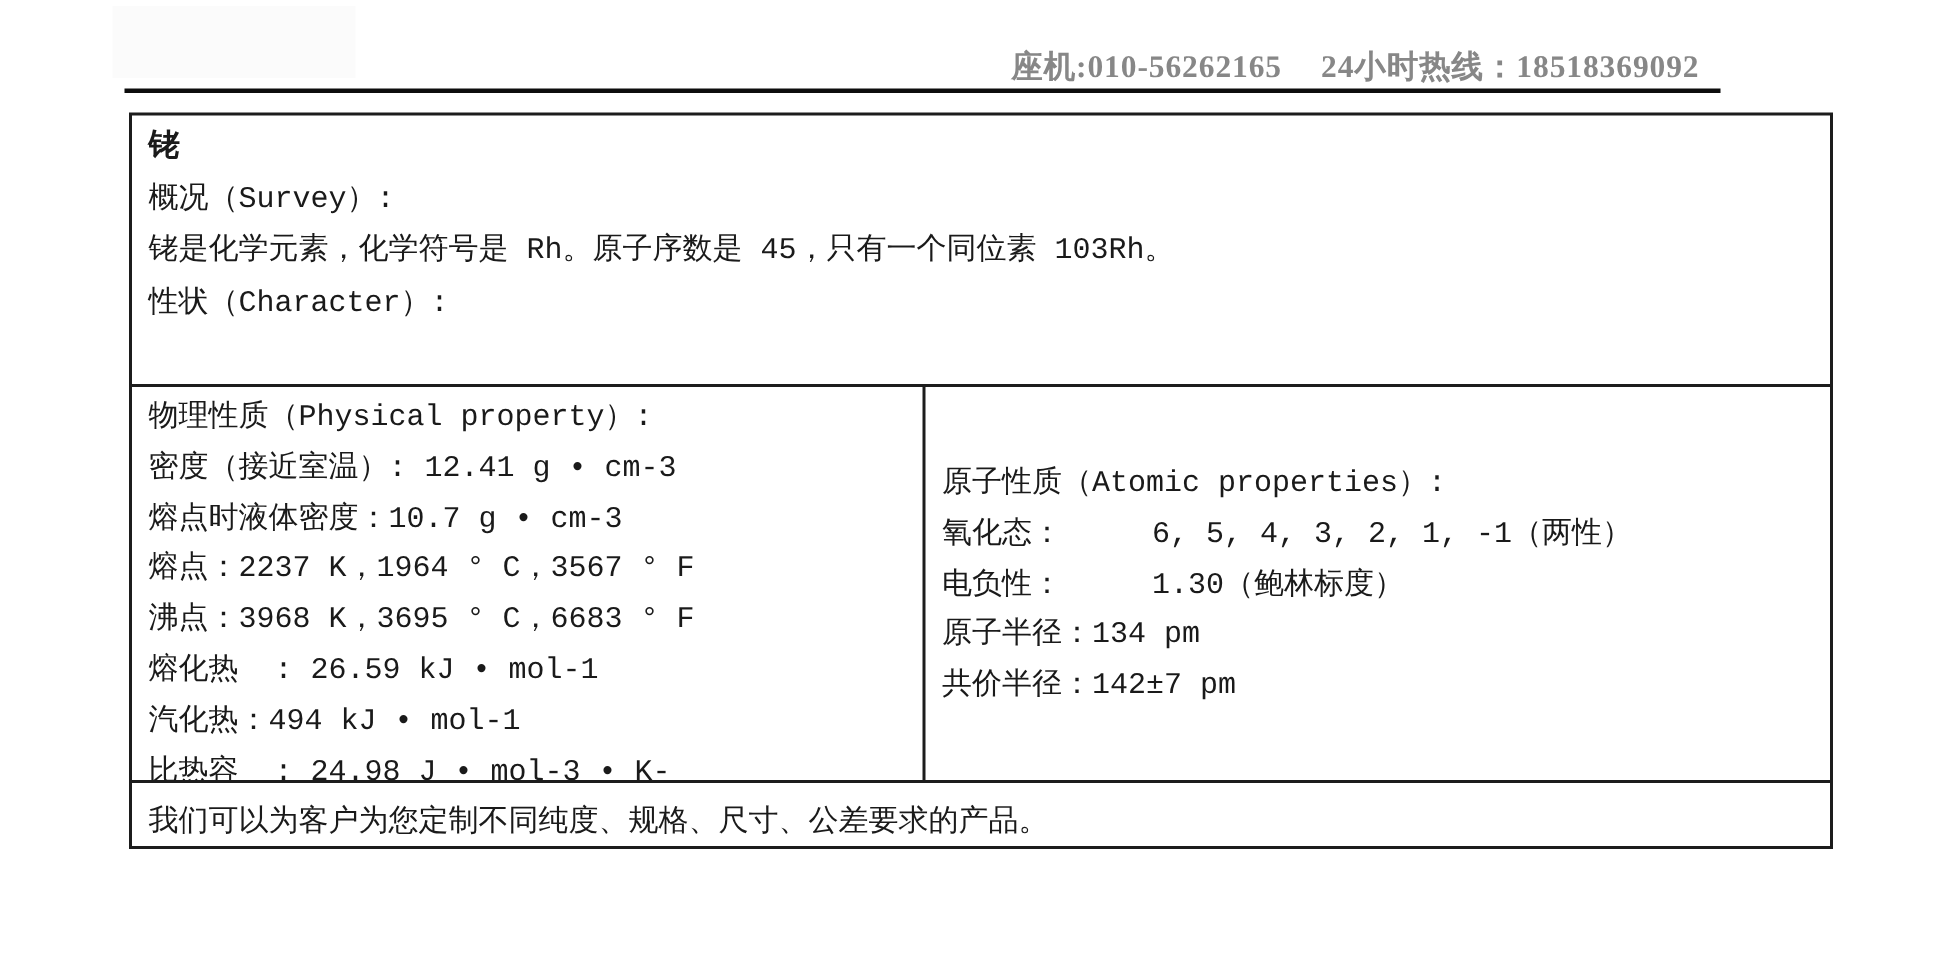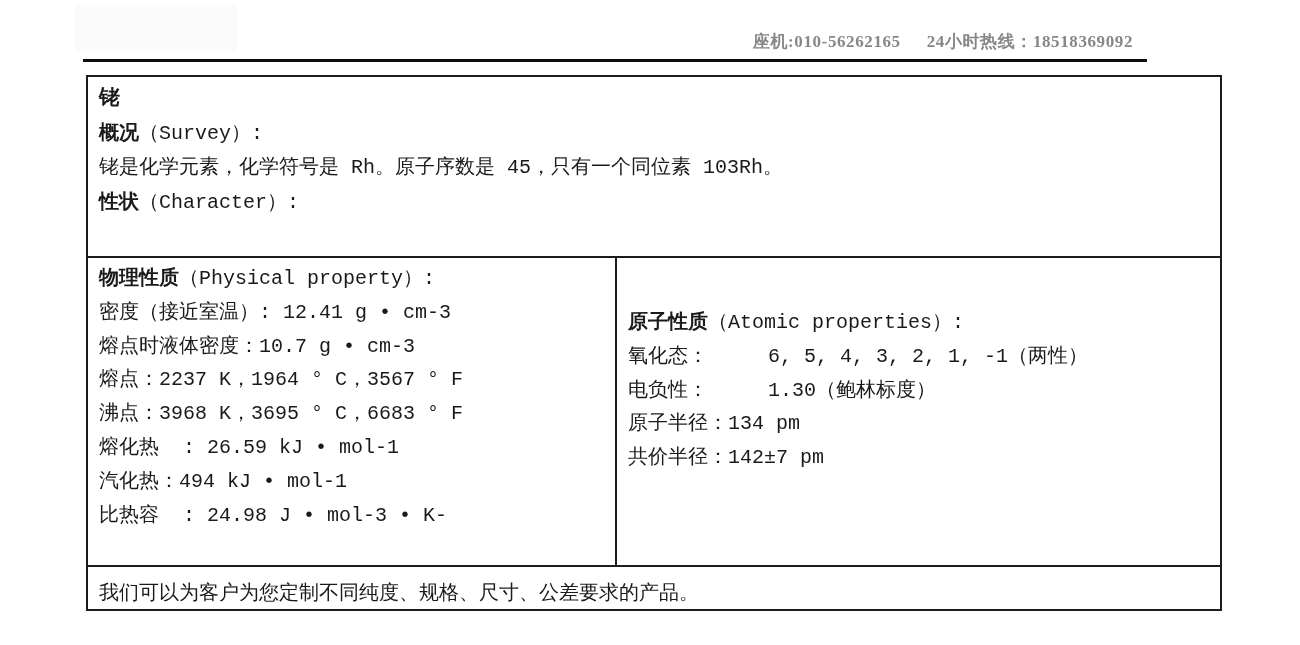--- a/index.html
+++ b/index.html
@@ -21,21 +21,21 @@
     width: 162px; height: 48px;
     background: #fbfbfb;
   }
   .contact {
     position: absolute;
     top: 30px;
     left: 0; right: 167px;
     text-align: right;
     font-family: "Liberation Serif", "DejaVu Serif", serif;
     font-weight: bold;
-    font-size: 17px;
+    font-size: 21px;
     color: #878787;
     letter-spacing: 0.6px;
     white-space: pre;
   }
   .contact .sep { display: inline-block; width: 26px; }
   .header-rule {
     position: absolute;
     left: 83px; top: 59px;
     width: 1064px; height: 3px;
     background: #0d0d0d;
@@ -52,41 +52,41 @@
   }
   .row-top {
     height: 181px;
     border-bottom: 2px solid #1c1c1c;
     padding: 5px 11px 0 11px;
     overflow: hidden;
   }
   .row-top .line { line-height: 34.5px; white-space: pre-wrap; }
   .row-mid {
     display: flex;
-    height: 309px;
+    height: 264px;
     border-bottom: 2px solid #1c1c1c;
   }
   .cell {
     padding: 4px 11px 0 11px;
     overflow: hidden;
   }
   .cell-left {
     width: 529px;
     border-right: 2px solid #1c1c1c;
   }
   .cell-right { flex: 1; margin-top: 44px; }
   .cell .line { line-height: 33.8px; white-space: pre-wrap; }
   .row-bottom {
     height: 42px;
     padding: 10px 11px 0 11px;
     overflow: hidden;
   }
   .row-bottom .line { line-height: 34px; white-space: pre-wrap; }
 
-  .bold-cn { font-weight: bold; }
+  .bold-cn { font-weight: normal; }
   .title-line { font-weight: bold; font-size: 21px; }
 </style>
 </head>
 <body>
 
 <div class="page">
 
   <div class="logo"></div>
   <div class="contact"><span>座机:010-56262165</span><span class="sep"></span><span>24小时热线：18518369092</span></div>
   <div class="header-rule"></div>

